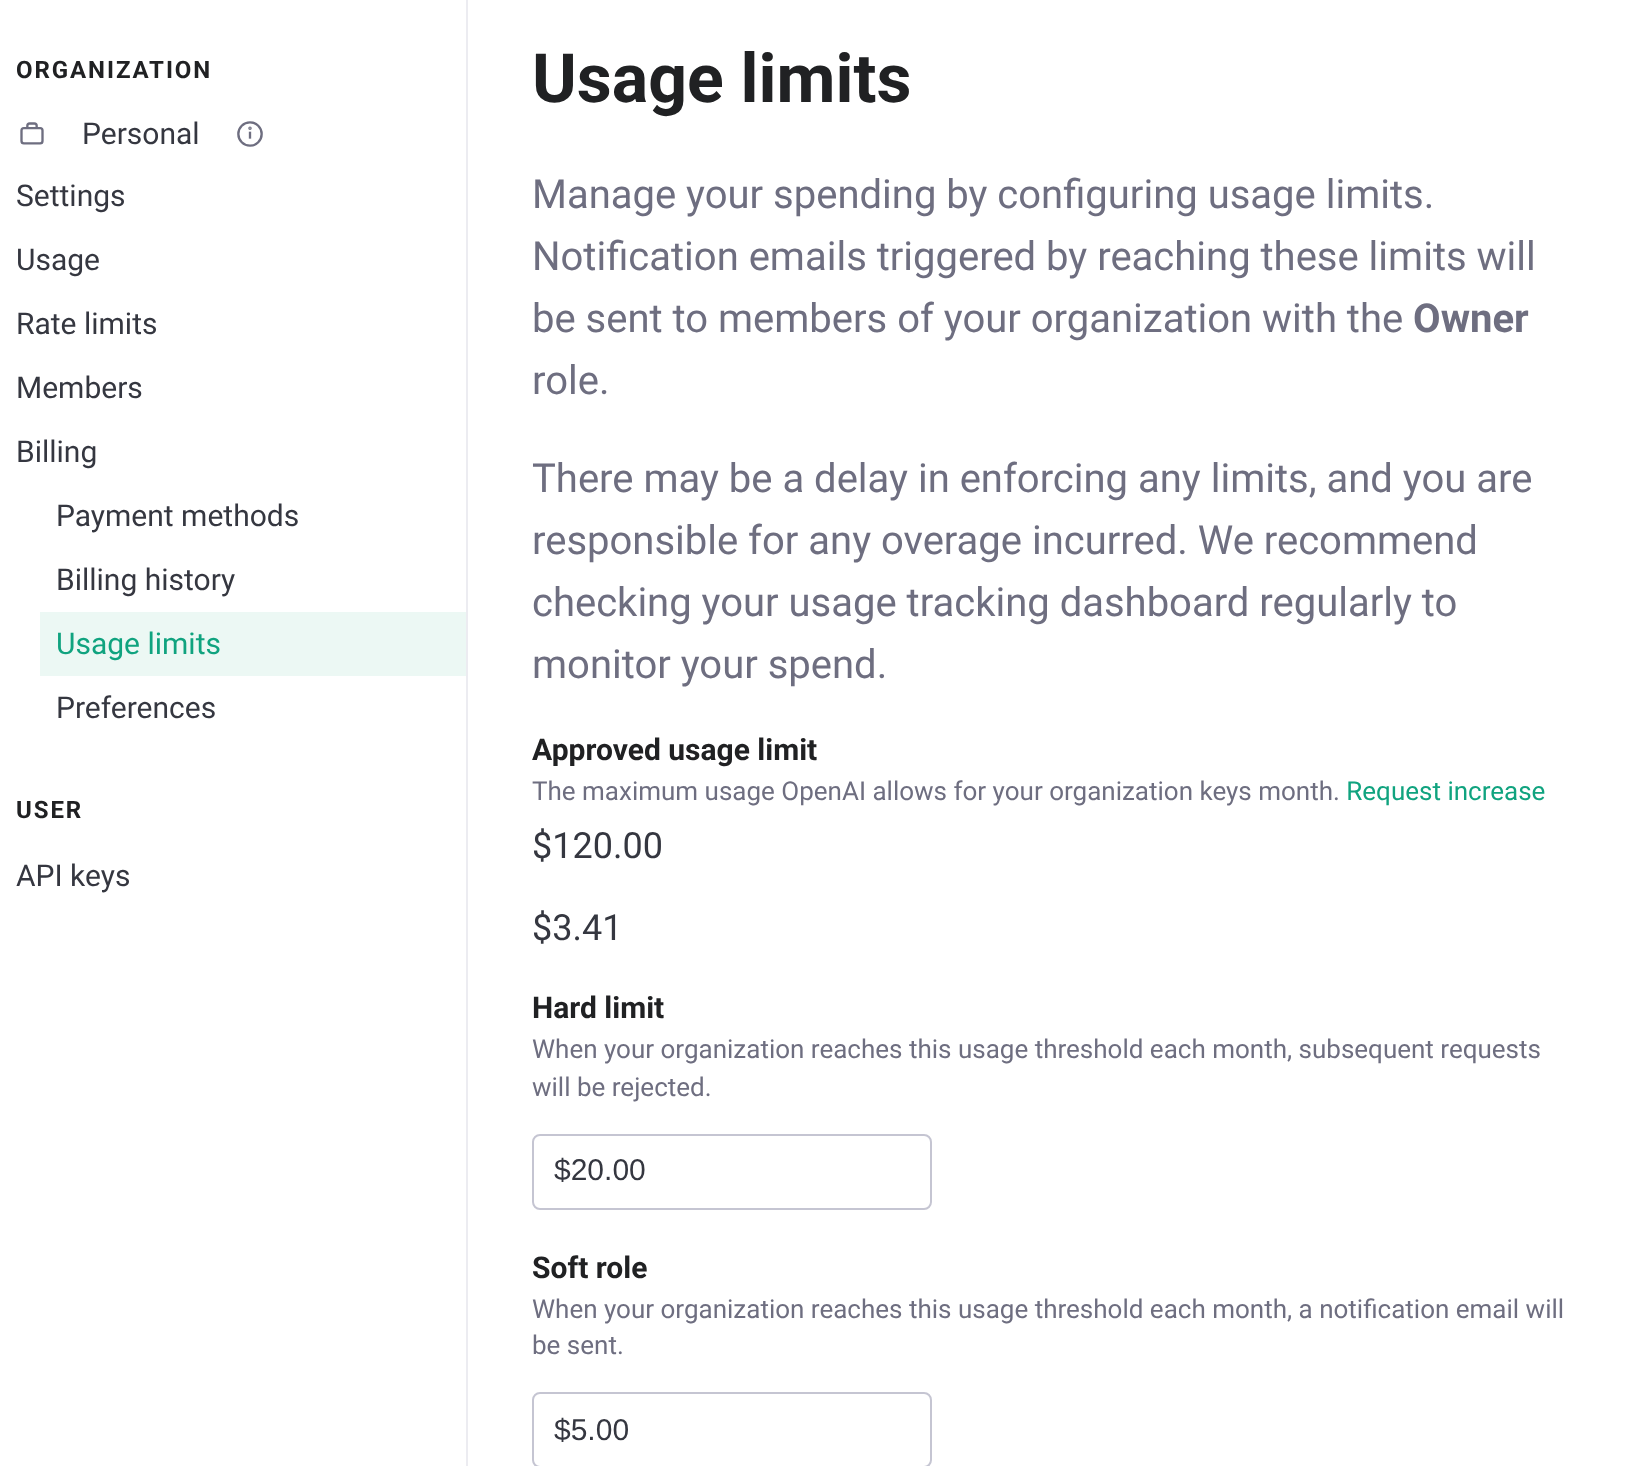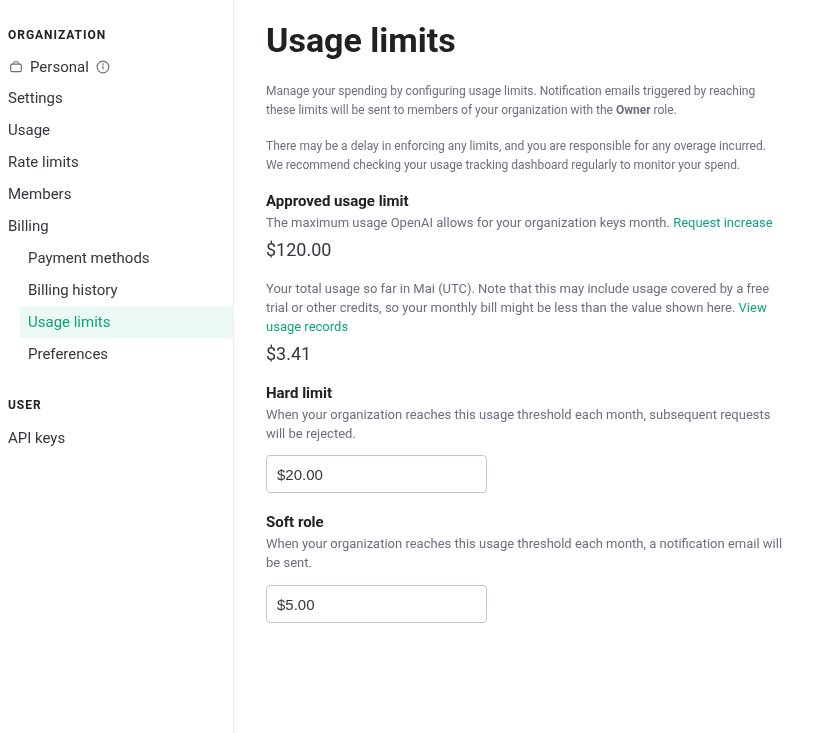--- a/index.html
+++ b/index.html
@@ -21,21 +21,21 @@
   .section-header {
     font-size: 12px;
     font-weight: 700;
     letter-spacing: 0.08em;
     color: #202123;
     padding: 0 8px 10px 8px;
   }
   .org-row {
     display: flex;
     align-items: center;
-    gap: 6px;
+    gap: 17px;
     padding: 6px 8px;
     font-size: 15px;
     color: #353740;
     cursor: pointer;
   }
   .org-row .icon-slot {
     display: inline-flex;
     width: 16px;
     height: 16px;
     align-items: center;
@@ -64,21 +64,21 @@
     padding: 20px 30px 30px 32px;
     overflow-y: auto;
   }
   .page-title {
     font-size: 34px;
     font-weight: 700;
     color: #202123;
     margin-bottom: 22px;
   }
   .intro p {
-    font-size: 12px;
+    font-size: 20px;
     color: #6e6e80;
     line-height: 1.55;
     margin-bottom: 18px;
   }
   .intro b { color: #6e6e80; font-weight: 700; }
   .field-block { margin-bottom: 20px; }
   .field-label {
     font-size: 15px;
     font-weight: 700;
     color: #202123;
@@ -93,21 +93,21 @@
   .link {
     color: #10a37f;
     cursor: pointer;
   }
   .value-big {
     font-size: 18px;
     color: #353740;
     margin-top: 6px;
   }
   .text-input {
-    width: 221px;
+    width: 200px;
     height: 38px;
     border: 1px solid #c5c5d2;
     border-radius: 4px;
     padding: 0 10px;
     font-size: 15px;
     color: #353740;
     margin-top: 6px;
   }
   svg { display: block; }
 </style>
@@ -165,23 +165,20 @@
 
   <div class="field-block">
     <div class="field-label">Approved usage limit</div>
     <div class="field-help">
       <span>The maximum usage OpenAI allows for your organization keys month. </span><span class="link">Request increase</span>
     </div>
     <div class="value-big">$120.00</div>
   </div>
 
   <div class="field-block">
-    <div class="field-help">
-      <span>Your total usage so far in Mai (UTC). Note that this may include usage covered by a free trial or other credits, so your monthly bill might be less than the value shown here. </span><span class="link">View usage records</span>
-    </div>
     <div class="value-big">$3.41</div>
   </div>
 
   <div class="field-block">
     <div class="field-label">Hard limit</div>
     <div class="field-help">When your organization reaches this usage threshold each month, subsequent requests will be rejected.</div>
     <input class="text-input" type="text" value="$20.00" style="">
   </div>
 
   <div class="field-block">

